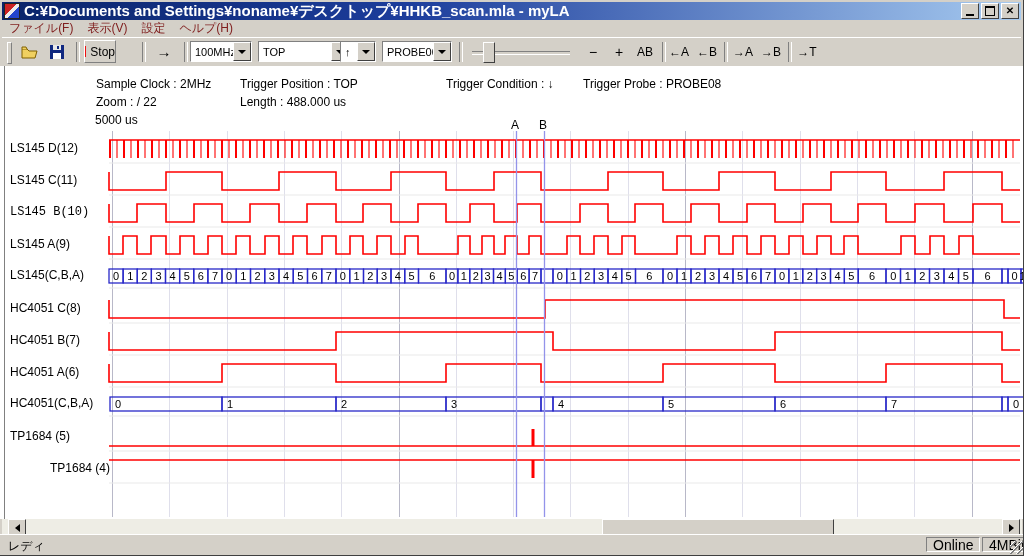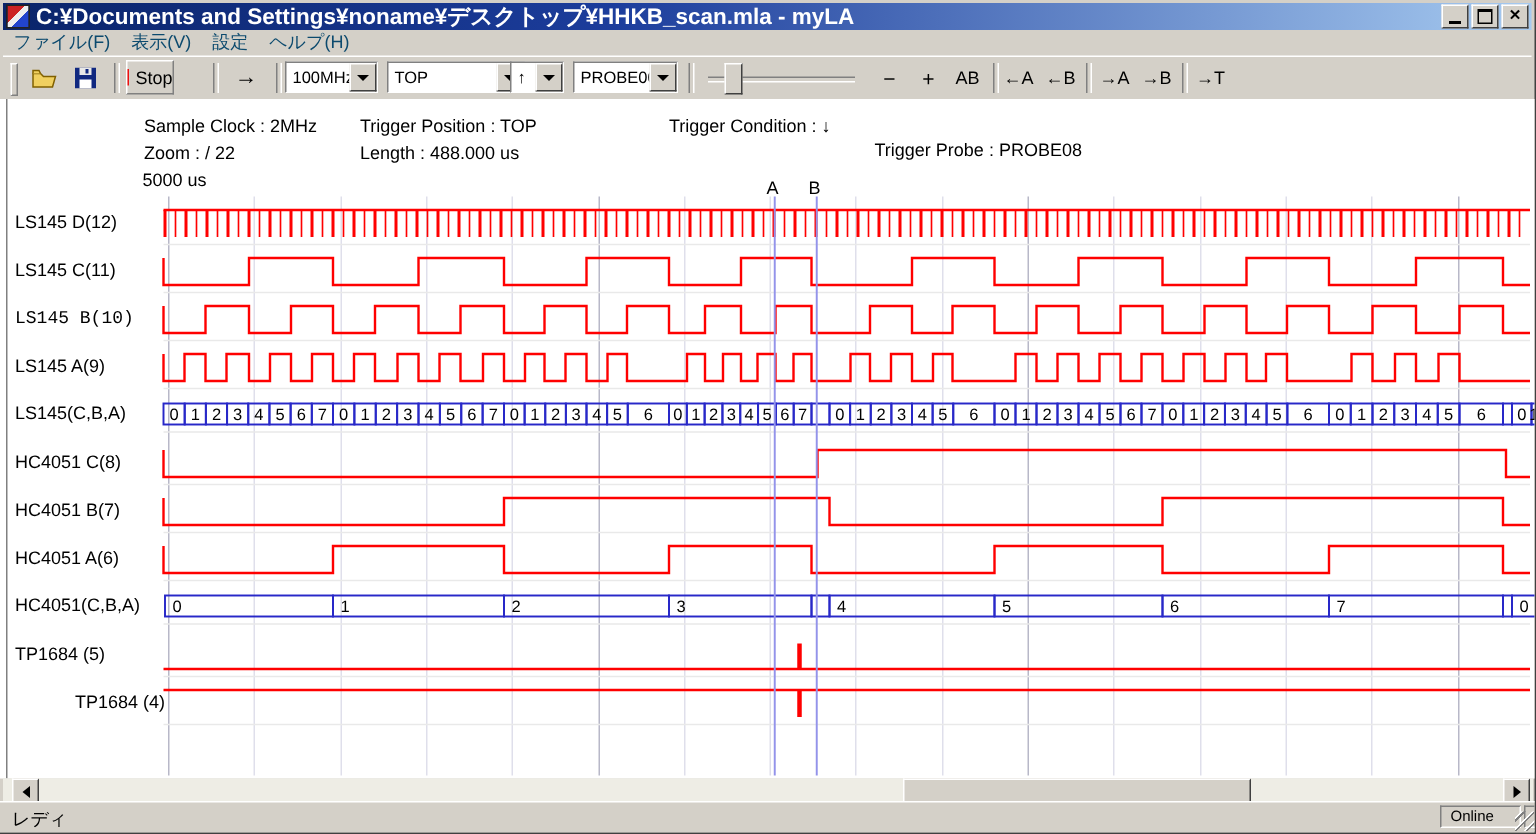--- a/index.html
+++ b/index.html
@@ -13,21 +13,21 @@
     background:linear-gradient(135deg,#cc2222 0 40%,#eeeeee 40% 60%,#2244cc 60% 100%);border:1px solid #222;}
   .title-text{color:#fff;font-size:15px;font-weight:bold;white-space:nowrap;overflow:hidden;flex:1;}
   .tb-btns{display:flex;gap:2px;margin-right:2px;}
   .tb-btn{width:16px;height:14px;background:#d4d0c8;border:1px solid;border-color:#fff #404040 #404040 #fff;
     display:flex;align-items:center;justify-content:center;font-size:9px;font-weight:bold;color:#000;}
   .glyph-min{width:8px;height:2px;background:#000;margin-top:7px;}
   .glyph-max{width:8px;height:7px;border:1px solid #000;border-top:2px solid #000;}
   .glyph-x{font-size:10px;line-height:10px;}
   
   .menubar{position:absolute;left:2px;top:20px;right:2px;height:17px;background:#d4d0c8;
-    display:flex;align-items:center;font-size:12px;color:#0c4a6e;}
+    display:flex;align-items:center;font-size:12px;color:#7f1d1d;}
   .menu-item{padding:1px 7px;}
   
   .toolbar{position:absolute;left:2px;top:37px;right:2px;height:28px;background:#d4d0c8;
     border-top:1px solid #fff;}
   .grip{position:absolute;top:4px;width:3px;height:20px;border:1px solid;border-color:#fff #808080 #808080 #fff;}
   .tsep{position:absolute;top:4px;width:2px;height:20px;border-left:1px solid #808080;border-right:1px solid #fff;}
   .tbtn{position:absolute;top:2px;height:23px;background:#d4d0c8;border:1px solid #d4d0c8;
     display:flex;align-items:center;justify-content:center;font-size:12px;color:#000;box-sizing:border-box;}
   .tbtn.raised{border-color:#fff #808080 #808080 #fff;}
   .stop-square{width:11px;height:11px;background:#ee1111;margin-right:5px;}
@@ -53,21 +53,21 @@
     border-color:#fff #404040 #404040 #fff;display:flex;align-items:center;justify-content:center;}
   .sc-btn:after{content:"";border:4px solid transparent;}
   .sc-left:after{border-right:5px solid #000;margin-left:-4px;}
   .sc-right:after{border-left:5px solid #000;margin-right:-4px;}
   .sc-thumb{position:absolute;top:0;height:15px;background:#d4d0c8;border:1px solid;border-color:#fff #404040 #404040 #fff;}
   
   .statusbar{position:absolute;left:0;bottom:0;width:1024px;height:21px;background:#d4d0c8;
     border-top:1px solid #fff;box-sizing:border-box;font-size:12px;color:#000;}
   .status-ready{position:absolute;left:8px;top:3px;}
   .status-panel{position:absolute;top:2px;height:15px;border:1px solid;border-color:#808080 #fff #fff #808080;
-    font-size:10px;display:flex;align-items:center;padding:0 6px;box-sizing:border-box;margin-left:34px;}
+    font-size:14px;display:flex;align-items:center;padding:0 6px;box-sizing:border-box;}
   .grip-corner{position:absolute;right:1px;bottom:1px;width:13px;height:13px;
     background:repeating-linear-gradient(135deg,transparent 0 3px,#fff 3px 4px,#808080 4px 5px);}
 </style>
 </head>
 <body>
 
 <div class="window">
 
   <div class="titlebar">
     <div class="appicon"></div>
@@ -150,21 +150,21 @@
     <div class="tsep" style="left:786px"></div>
     <div class="tbtn" style="left:792px;width:26px">→T</div>
   </div>
 
   <div class="main">
     <div class="left-groove"></div>
 
     <div class="info" style="left:96px;top:11px">Sample Clock : 2MHz</div>
     <div class="info" style="left:240px;top:11px">Trigger Position : TOP</div>
     <div class="info" style="left:446px;top:11px">Trigger Condition : ↓</div>
-    <div class="info" style="left:583px;top:27px">Trigger Probe : PROBE08</div>
+    <div class="info" style="left:583px;top:11px">Trigger Probe : PROBE08</div>
     <div class="info" style="left:96px;top:29px">Zoom : /  22</div>
     <div class="info" style="left:240px;top:29px">Length : 488.000 us</div>
     <div class="info" style="left:95px;top:47px">5000 us</div>
 
     <div class="cursor-label" style="left:511px;top:52px">A</div>
     <div class="cursor-label" style="left:539px;top:52px">B</div>
 
     <div id="labels">
         <div class="sig-label" style="top: 75px;">LS145 D(12)</div>
         <div class="sig-label" style="top: 107px;">LS145 C(11)</div>

